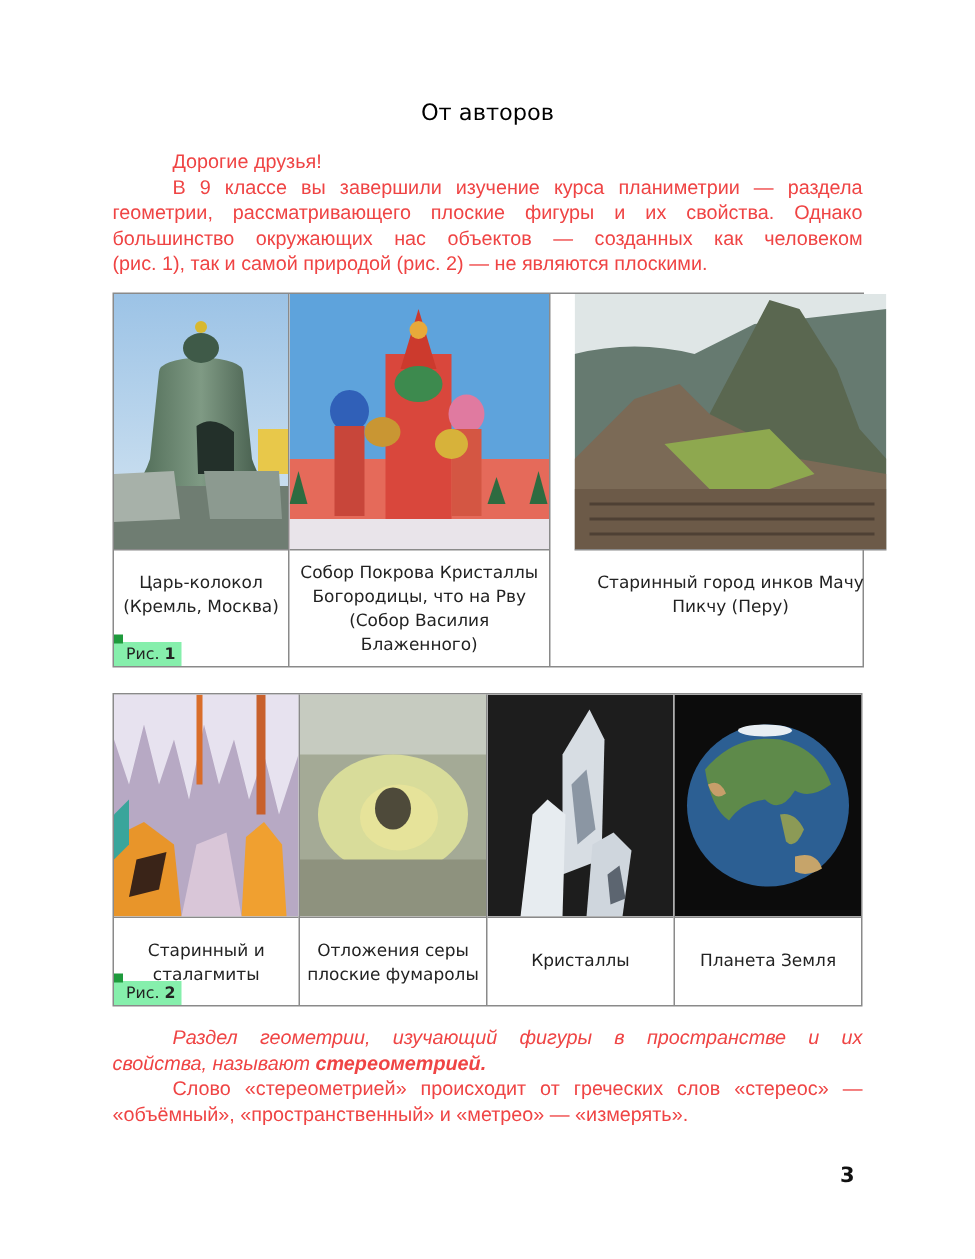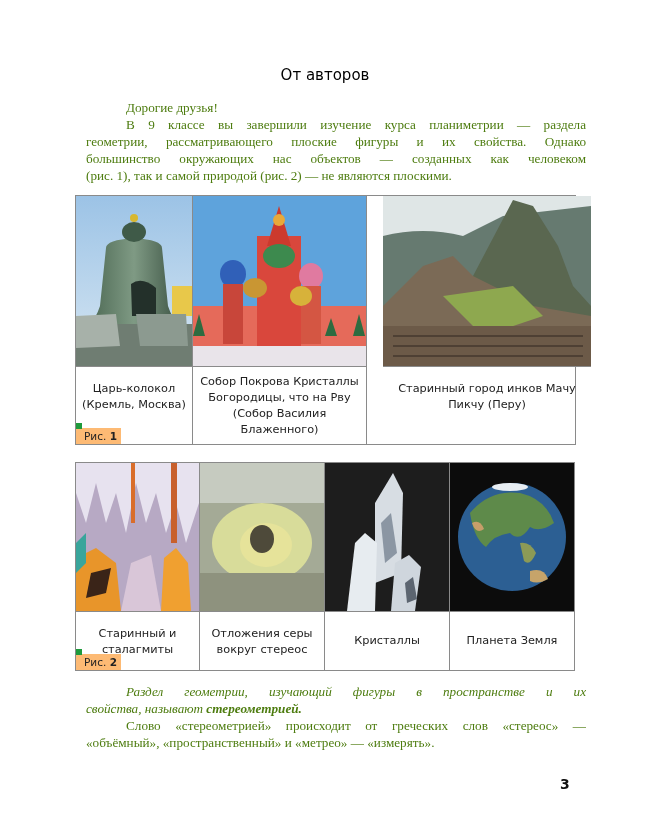--- a/index.html
+++ b/index.html
@@ -2,23 +2,23 @@
 <html><head>
 <meta charset="utf-8">
 <style>
   html, body { margin: 0; padding: 0; background: #ffffff; }
   body { width: 650px; height: 839px; position: relative; overflow: hidden; color: #1a1a1a; }
   .title {
     position: absolute; left: 0; width: 650px; top: 66px; text-align: center;
     font-family: "DejaVu Sans", sans-serif; font-size: 15px; font-weight: normal; color: #000000;
   }
   .para {
-    position: absolute; left: 86px; width: 500px;
-    font-family: Liberation Serif, serif; font-size: 13.2px; line-height: 17px;
-    text-align: justify; color: #4d7c0f;
+    position: absolute; left: 75px; width: 500px;
+    font-family: Liberation Sans, sans-serif; font-size: 13.2px; line-height: 17px;
+    text-align: justify; color: #ef4444;
   }
   .indent { text-indent: 40px; }
   .line-just { display: block; text-align: justify; text-align-last: justify; }
   .line-last { display: block; text-align: left; }
   .ital { font-style: italic; }
   .figure {
     position: absolute; left: 75px; border: 1px solid #8a8a8a; background: #fff;
     display: flex;
   }
   .fig-col { position: relative; border-right: 1px solid #8a8a8a; display: flex; flex-direction: column; }
@@ -26,21 +26,21 @@
   .fig-img { position: relative; overflow: hidden; border-bottom: 1px solid #8a8a8a; }
   .fig-img svg { display: block; }
   .fig-cap {
     flex: 1; display: flex; align-items: center; justify-content: center; text-align: center;
     font-family: "DejaVu Sans", sans-serif; font-size: 11.3px; line-height: 16px; color: #222;
     padding: 0 4px;
   }
   .fig-cap.top { align-items: flex-start; padding-top: 14px; }
   .fig-label {
     position: absolute; left: 0; bottom: 0; height: 16px; padding: 0 4px 0 8px;
-    background: #fdba74; font-family: "DejaVu Sans", sans-serif; font-size: 10.5px;
+    background: #86efac; font-family: "DejaVu Sans", sans-serif; font-size: 10.5px;
     line-height: 17px; color: #222;
   }
   .fig-label .num { font-weight: bold; }
   .fig-label .mark { position: absolute; left: 0; top: -5px; width: 6px; height: 6px; background: #1e9a3c; }
   .page-num {
     position: absolute; left: 560px; top: 776px; font-family: "DejaVu Sans", sans-serif;
     font-size: 14px; font-weight: bold; color: #111;
   }
 </style>
 </head>
@@ -158,21 +158,21 @@
     <div class="fig-img" style="height:148px;">
       <svg width="124" height="148" viewBox="0 0 124 148">
         <rect width="124" height="148" fill="#a4aa96"></rect>
         <rect width="124" height="40" fill="#c6cbc0"></rect>
         <ellipse cx="62" cy="80" rx="50" ry="40" fill="#d8dc9a"></ellipse>
         <ellipse cx="66" cy="82" rx="26" ry="22" fill="#e6e39a"></ellipse>
         <ellipse cx="62" cy="76" rx="12" ry="14" fill="#4e4a3a"></ellipse>
         <rect y="110" width="124" height="38" fill="#8e927e"></rect>
       </svg>
     </div>
-    <div class="fig-cap top">Отложения серы вокруг стереос</div>
+    <div class="fig-cap top">Отложения серы плоские фумаролы</div>
   </div>
 
   <div class="fig-col" style="width:124px;">
     <div class="fig-img" style="height:148px;">
       <svg width="124" height="148" viewBox="0 0 124 148">
         <rect width="124" height="148" fill="#1d1d1d"></rect>
         <path d="M50 40 L68 10 L78 30 L76 110 L50 120 Z" fill="#d7dde3"></path>
         <path d="M30 80 L40 70 L52 80 L50 148 L22 148 Z" fill="#e7ecf0"></path>
         <path d="M70 100 L84 92 L96 104 L90 148 L66 148 Z" fill="#cfd6dd"></path>
         <path d="M56 60 L66 50 L72 90 L60 100 Z" fill="#8b96a3"></path>

